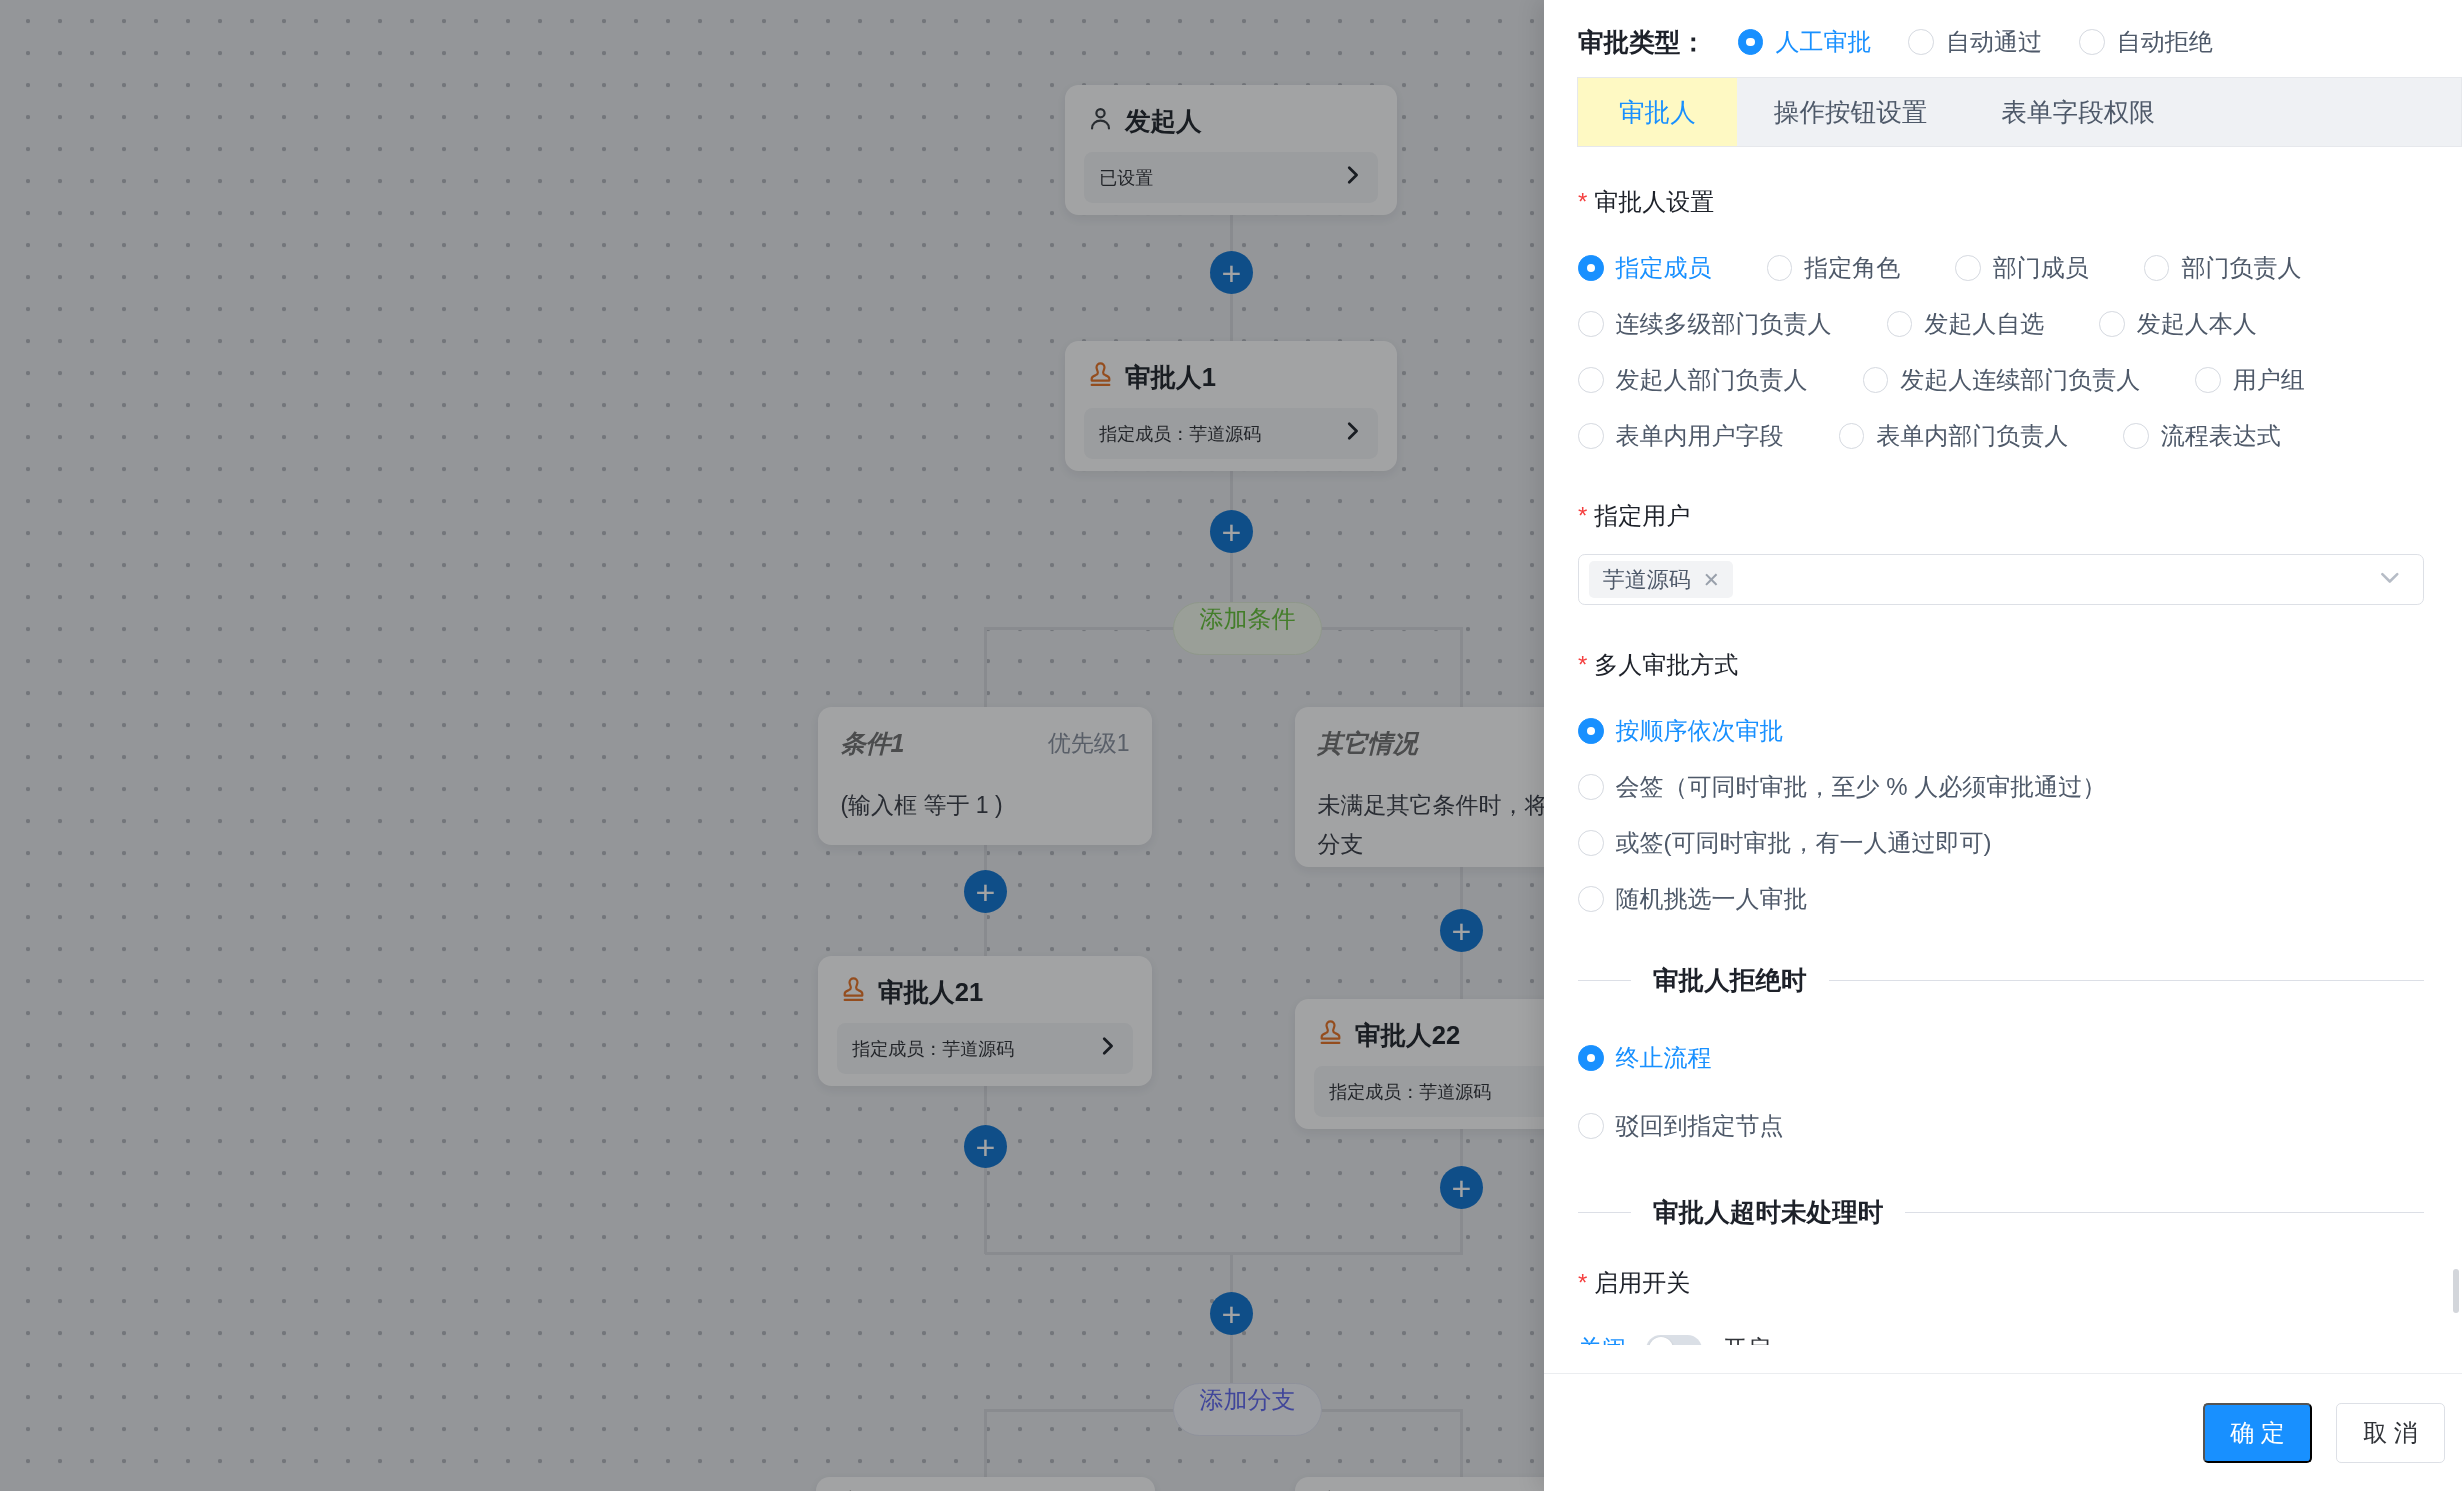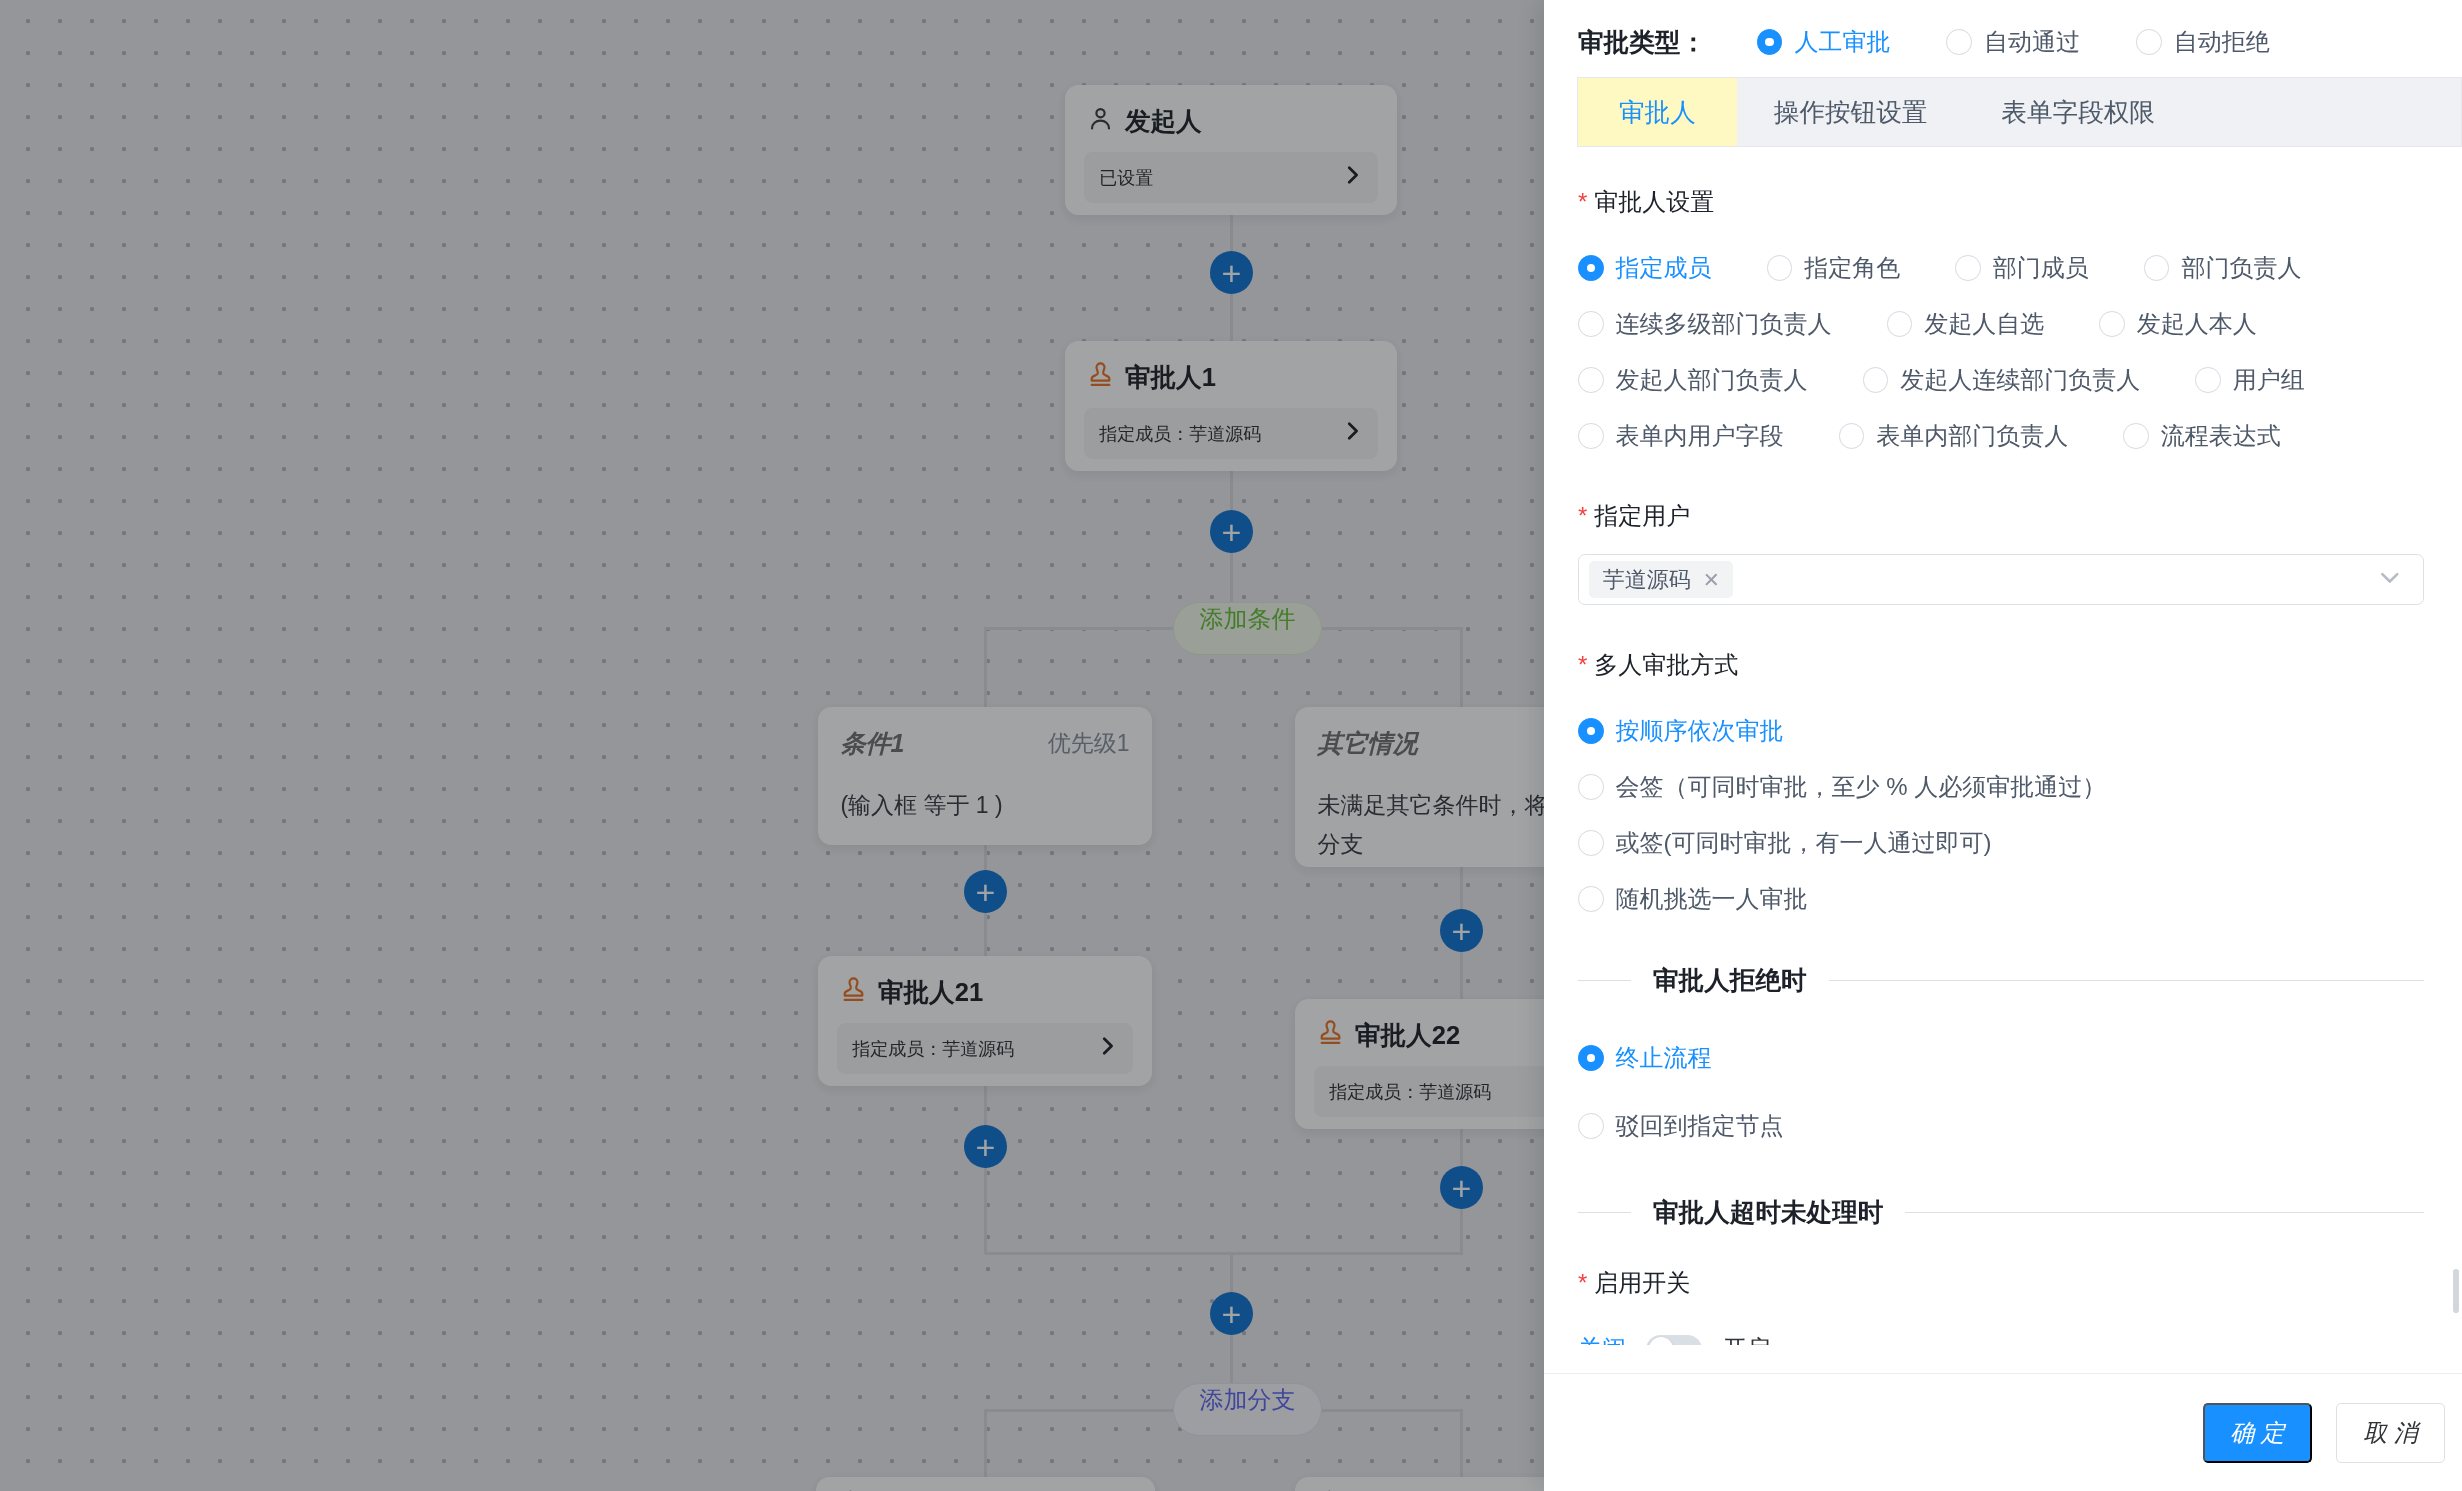--- a/index.html
+++ b/index.html
@@ -36,21 +36,21 @@
   .pill-green { background:#f2f9ec; border:1.7px solid #e0ecd6; color:#67c23a; }
   .pill-purple { background:#f6f7fc; border:1.7px solid #e0e3f0; color:#626aef; }
 
   
   .mask { position:absolute; inset:0; background:rgba(10,12,16,.38); z-index:10; }
 
   
   .drawer { position:absolute; top:0; right:0; width:918px; height:1491px; background:#fff;
     z-index:20; box-shadow:-6.8px 0 20.4px rgba(0,0,0,.10); }
   .type-row { position:absolute; top:0; left:0; right:0; height:84px;
-    display:flex; align-items:center; padding-left:34px; gap:56px; }
+    display:flex; align-items:center; padding-left:34px; gap:37px; }
   .type-label { font-size:25.6px; font-weight:bold; color:#1d2129; }
   .radio { display:inline-flex; align-items:center; gap:12px; font-size:24px; color:#4e5969; cursor:default; }
   .rb { position:relative; width:25.6px; height:25.6px; border-radius:50%;
     border:1.7px solid #d5d9e0; background:#fff; flex:none; }
   .radio.checked .rb { background:#1890ff; border-color:#1890ff; }
   .radio.checked .rb::after { content:''; position:absolute; left:50%; top:50%;
     width:8.5px; height:8.5px; margin:-4.3px 0 0 -4.3px; border-radius:50%; background:#fff; }
   .radio.checked .lbl { color:#1890ff; }
 
   .tabs { position:absolute; top:77px; left:33px; right:0; height:70px;
@@ -87,21 +87,21 @@
   .switch .knob { position:absolute; left:2.6px; top:2.6px; width:24px; height:24px;
     border-radius:50%; background:#fff; box-shadow:0 0.9px 2.6px rgba(0,0,0,.2); }
 
   .scroll-thumb { position:absolute; right:2.6px; bottom:32px; width:6.8px; height:44px;
     border-radius:3.4px; background:#d3d6db; }
 
   .drawer-footer { position:absolute; bottom:0; left:0; right:0; height:118px;
     border-top:1.7px solid #ebedf0; background:#fff; display:flex; align-items:center;
     justify-content:flex-end; gap:24px; padding-right:17px; }
   .btn { height:60px; min-width:109px; border-radius:5.1px; font-size:24px;
-    display:flex; align-items:center; justify-content:center; padding:0 24px;font-style:italic; }
+    display:flex; align-items:center; justify-content:center; padding:0 24px; }
   .btn-primary { background:#1890ff; color:#fff; }
   .btn-default { background:#fff; color:#303338; border:1.7px solid #dde0e6; }
 
   .mt46{margin-top:39px}.mt40{margin-top:34px}.mt28{margin-top:24px}.mt56{margin-top:48px}
   .mt52{margin-top:44px}.mt44{margin-top:37px}.mt42{margin-top:36px}.mt62{margin-top:53px}
 </style>
 </head>
 <body>
 
 <div class="page">

